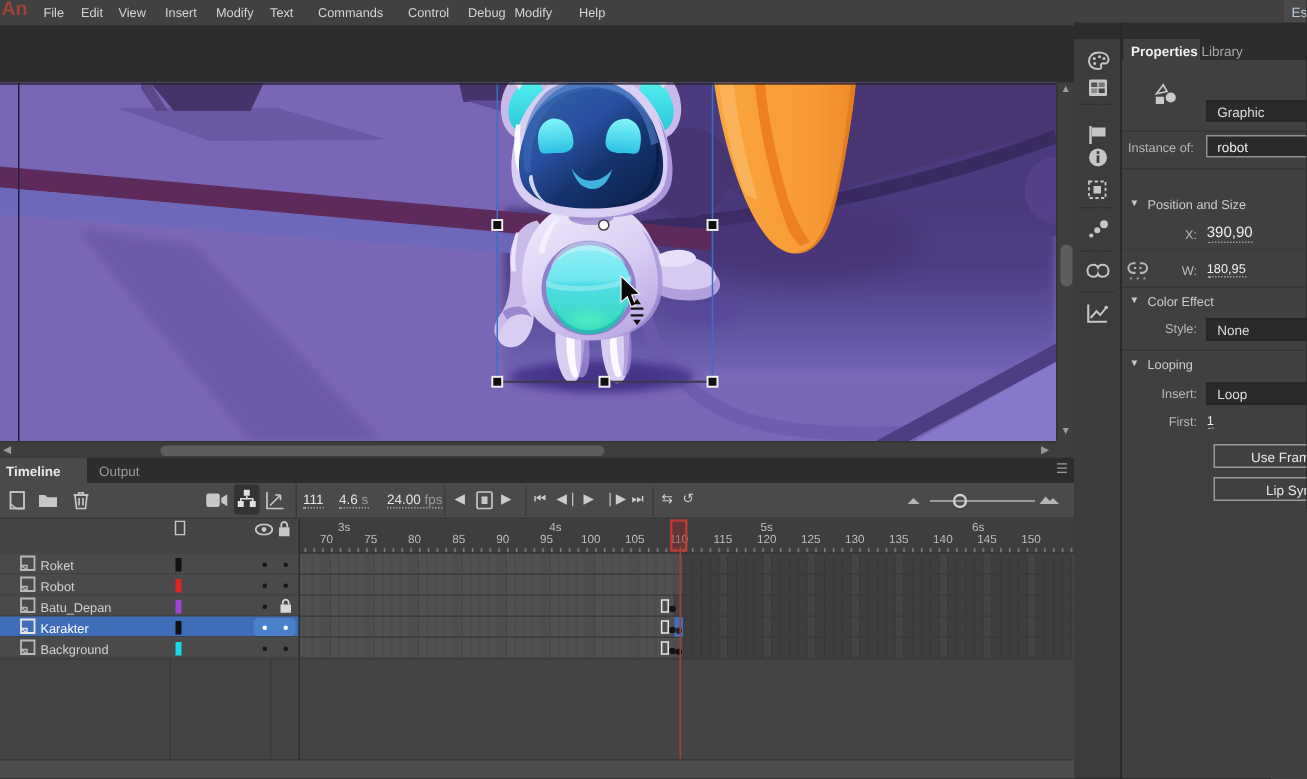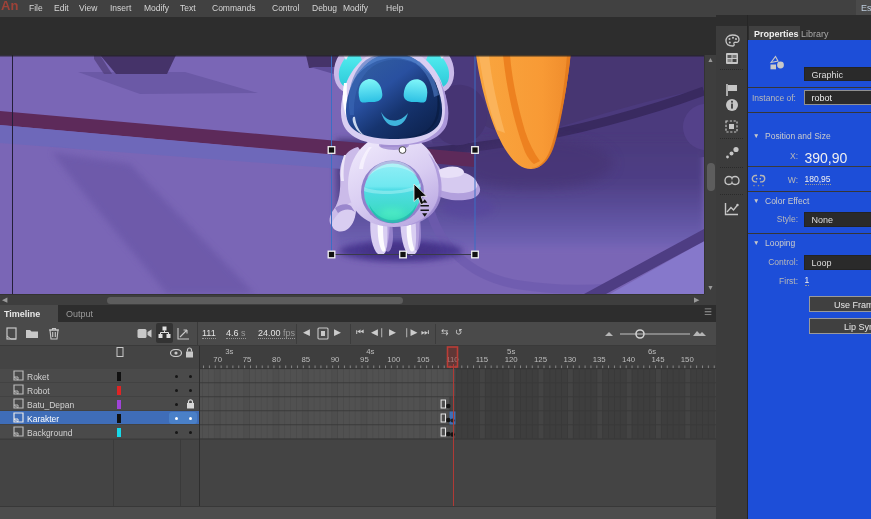--- a/index.html
+++ b/index.html
@@ -502,61 +502,61 @@
         <path d="M1.5 1 L1.5 12.5 L14 12.5" fill="none" stroke="#c6c6c6" stroke-width="1.4"></path>
         <path d="M3 10 L7 5.5 L9.5 8 L13.5 3" fill="none" stroke="#c6c6c6" stroke-width="1.3"></path>
         <circle cx="13.5" cy="3" r="1.2" fill="#c6c6c6"></circle>
       </svg>
     </div>
 
     <div class="abs" style="left:32px;top:11px;width:123px;height:493px;background:#2d2d2d;">
       <div class="abs" style="left:1px;top:0;width:51px;height:14px;background:#404040;"></div>
       <span class="abs" style="left:6px;top:3px;font-size:9px;font-weight:bold;color:#f0f0f0;">Properties</span>
       <span class="abs" style="left:53px;top:3px;font-size:9px;color:#a8a8a8;">Library</span>
-      <div class="abs" style="left:0;top:14px;width:123px;height:479px;background:#1d4ed8;">
+      <div class="abs" style="left:0;top:14px;width:123px;height:479px;background:#404040;">
 
         <svg class="abs" style="left:20px;top:15px" width="18" height="16" viewBox="0 0 18 16">
           <path d="M3 7.5 L7.5 1.5 L10 6 Z" fill="none" stroke="#c9c9c9" stroke-width="1.1"></path>
           <circle cx="12.5" cy="10" r="3.4" fill="#c9c9c9"></circle>
           <rect x="2.5" y="9.5" width="5.5" height="4.8" fill="#c9c9c9"></rect>
         </svg>
         <div class="abs" style="left:55.5px;top:26.5px;width:78px;height:14px;background:#2a2a2a;border:1px solid #232323;">
           <span class="abs" style="left:7px;top:2.5px;font-size:9px;color:#dddddd;">Graphic</span>
         </div>
         <div class="abs" style="left:0;top:47px;width:123px;height:1px;background:#363636;"></div>
         <span class="abs" style="left:4px;top:53px;font-size:8.5px;color:#b8b8b8;">Instance of:</span>
         <div class="abs" style="left:55.5px;top:49.5px;width:78px;height:15px;background:#2a2a2a;border:1px solid #909090;">
           <span class="abs" style="left:7px;top:2.5px;font-size:9px;color:#eeeeee;">robot</span>
         </div>
         <div class="abs" style="left:0;top:71.5px;width:123px;height:1px;background:#363636;"></div>
         <span class="abs" style="left:5px;top:92px;font-size:6.5px;color:#c8c8c8;">▼</span>
         <span class="abs" style="left:17px;top:90.5px;font-size:8.5px;color:#cccccc;">Position and Size</span>
         <span class="abs" style="left:0;top:111px;width:50px;text-align:right;font-size:8.5px;color:#b8b8b8;">X:</span>
-        <span class="abs" style="left:56.5px;top:110px;font-size:14px;color:#efefef;border-bottom:1px dotted #9a9a9a;">390,90</span>
+        <span class="abs" style="left:56.5px;top:110px;font-size:10px;color:#efefef;border-bottom:1px dotted #9a9a9a;">390,90</span>
         <div class="abs" style="left:0;top:125.5px;width:123px;height:1px;background:#3b3b3b;"></div>
         <svg class="abs" style="left:3px;top:133px" width="15" height="14" viewBox="0 0 15 14">
           <path d="M6 2.5 H4.5 a3.2 3.2 0 0 0 0 6.4 H6 M6.5 5.7 H5" fill="none" stroke="#b5b5b5" stroke-width="1.4"></path>
           <path d="M9 2.5 H10.5 a3.2 3.2 0 0 1 0 6.4 H9 M8.5 5.7 H10" fill="none" stroke="#b5b5b5" stroke-width="1.4"></path>
           <circle cx="3" cy="12.6" r="0.8" fill="#909090"></circle>
             <circle cx="7.5" cy="12.6" r="0.8" fill="#909090"></circle>
             <circle cx="12" cy="12.6" r="0.8" fill="#909090"></circle>
         </svg>
         <span class="abs" style="left:0;top:135px;width:50px;text-align:right;font-size:8.5px;color:#b8b8b8;">W:</span>
         <span class="abs" style="left:56.5px;top:134px;font-size:8.5px;color:#efefef;border-bottom:1px dotted #9a9a9a;">180,95</span>
         <div class="abs" style="left:0;top:151px;width:123px;height:1px;background:#363636;"></div>
         <span class="abs" style="left:5px;top:157px;font-size:6.5px;color:#c8c8c8;">▼</span>
         <span class="abs" style="left:17px;top:155.5px;font-size:8.5px;color:#cccccc;">Color Effect</span>
         <span class="abs" style="left:0;top:174px;width:50px;text-align:right;font-size:8.5px;color:#b8b8b8;">Style:</span>
         <div class="abs" style="left:55.5px;top:171.5px;width:78px;height:15px;background:#2a2a2a;border:1px solid #232323;">
           <span class="abs" style="left:7px;top:2.5px;font-size:9px;color:#dddddd;">None</span>
         </div>
         <div class="abs" style="left:0;top:192.5px;width:123px;height:1px;background:#363636;"></div>
         <span class="abs" style="left:5px;top:199px;font-size:6.5px;color:#c8c8c8;">▼</span>
         <span class="abs" style="left:17px;top:197.5px;font-size:8.5px;color:#cccccc;">Looping</span>
-        <span class="abs" style="left:0;top:217px;width:50px;text-align:right;font-size:8.5px;color:#b8b8b8;">Control:</span>
+        <span class="abs" style="left:0;top:217px;width:50px;text-align:right;font-size:8.5px;color:#b8b8b8;">Insert:</span>
         <div class="abs" style="left:55.5px;top:214.5px;width:78px;height:15px;background:#2a2a2a;border:1px solid #232323;">
           <span class="abs" style="left:7px;top:2.5px;font-size:9px;color:#dddddd;">Loop</span>
         </div>
         <span class="abs" style="left:0;top:236px;width:50px;text-align:right;font-size:8.5px;color:#b8b8b8;">First:</span>
         <span class="abs" style="left:56.5px;top:235px;font-size:8.5px;color:#efefef;border-bottom:1px dotted #9a9a9a;">1</span>
         <div class="abs" style="left:61px;top:256px;width:85px;height:16px;border:1px solid #9a9a9a;background:#404040;">
           <span class="abs" style="left:24px;top:3px;font-size:9px;color:#e8e8e8;">Use Frame</span>
         </div>
         <div class="abs" style="left:61px;top:278px;width:85px;height:16px;border:1px solid #9a9a9a;background:#404040;">
           <span class="abs" style="left:34px;top:3px;font-size:9px;color:#e8e8e8;">Lip Syn</span>

